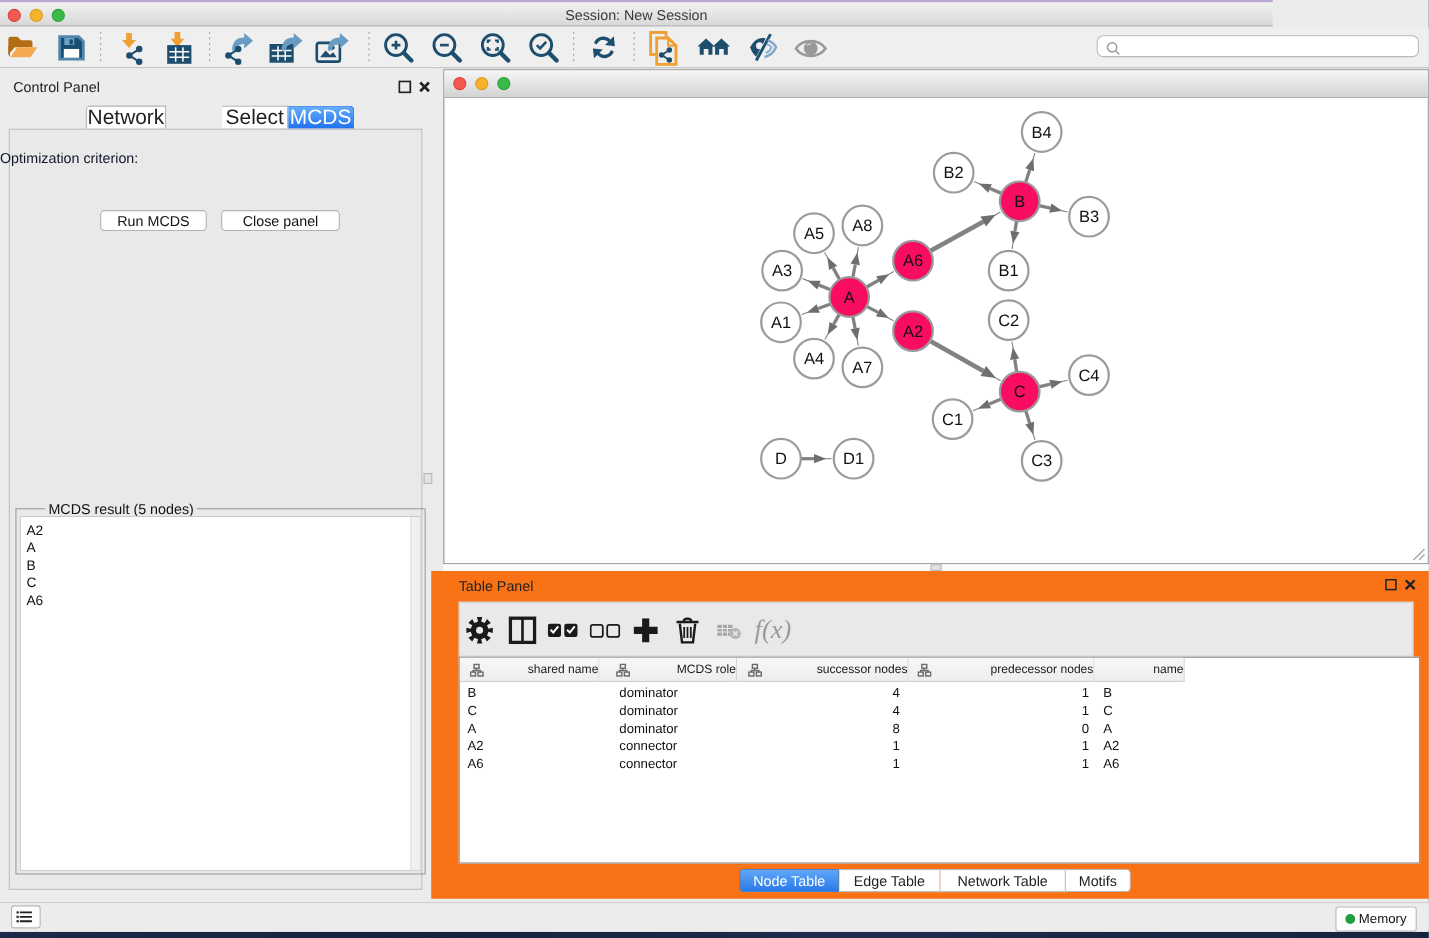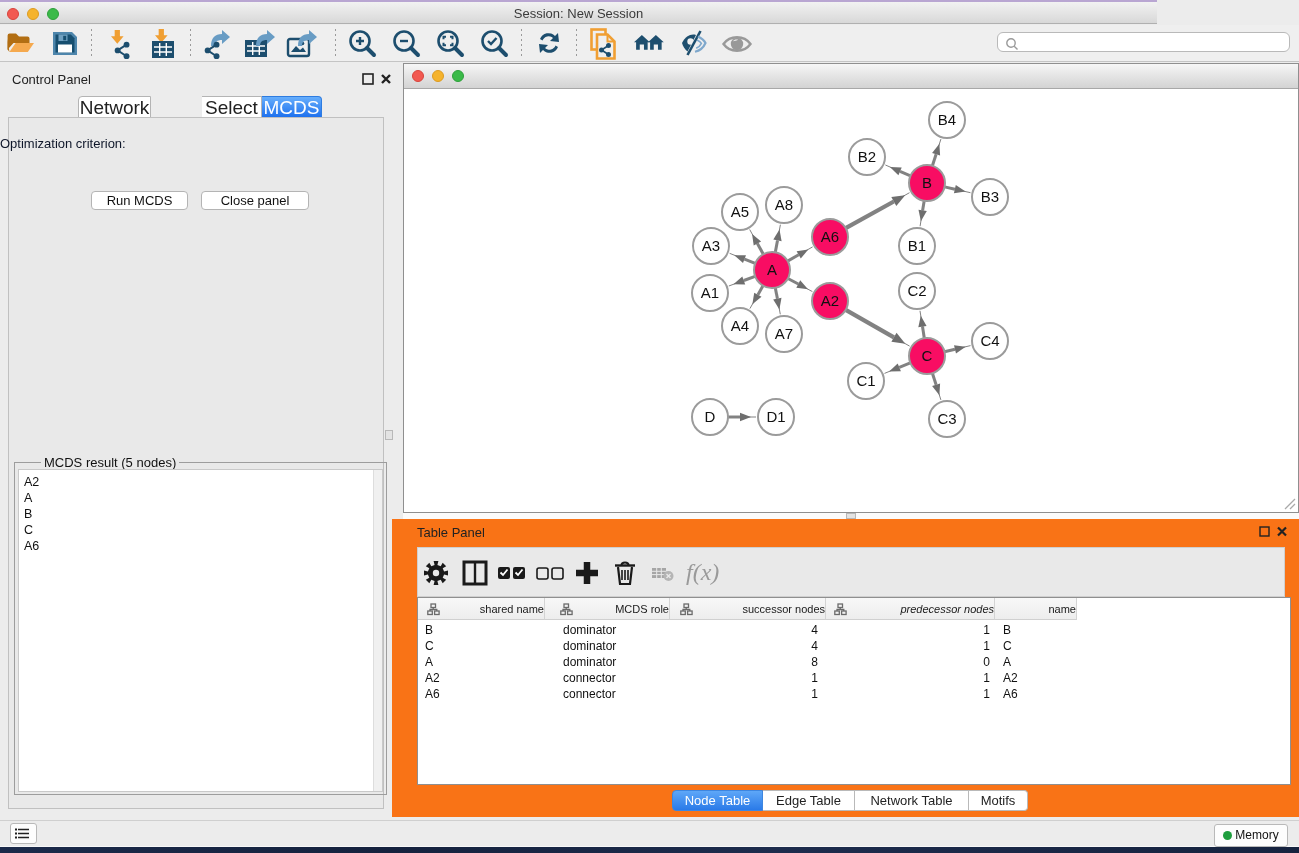--- a/index.html
+++ b/index.html
@@ -404,21 +404,21 @@
           </svg>
     <div class="th" style="left:252px; width:156px; padding-left:14px;">successor nodes</div>
     <svg style="position:absolute; left:262px; top:5px;" width="13" height="13" viewBox="0 0 13 13">
             <g fill="none" stroke="#6b6b6b" stroke-width="1.3">
               <rect x="4" y="1" width="4.5" height="3.5"></rect>
 <rect x="0.8" y="8" width="4.5" height="3.5"></rect>
               <rect x="7.6" y="8" width="4.5" height="3.5"></rect>
 <path d="M6.2 4.5 V6.5 M3 8 V6.5 H9.8 V8"></path>
             </g>
           </svg>
-    <div class="th" style="left:408px; width:169px; padding-left:14px;font-style:italic;">predecessor nodes</div>
+    <div class="th" style="left:408px; width:169px; padding-left:14px;">predecessor nodes</div>
     <svg style="position:absolute; left:416px; top:5px;" width="13" height="13" viewBox="0 0 13 13">
             <g fill="none" stroke="#6b6b6b" stroke-width="1.3">
               <rect x="4" y="1" width="4.5" height="3.5"></rect>
 <rect x="0.8" y="8" width="4.5" height="3.5"></rect>
               <rect x="7.6" y="8" width="4.5" height="3.5"></rect>
 <path d="M6.2 4.5 V6.5 M3 8 V6.5 H9.8 V8"></path>
             </g>
           </svg>
     <div class="th" style="left:577px; width:82px; padding-left:0px;">name</div>
     <div class="td" style="left:7px; top:24px;">B</div>

